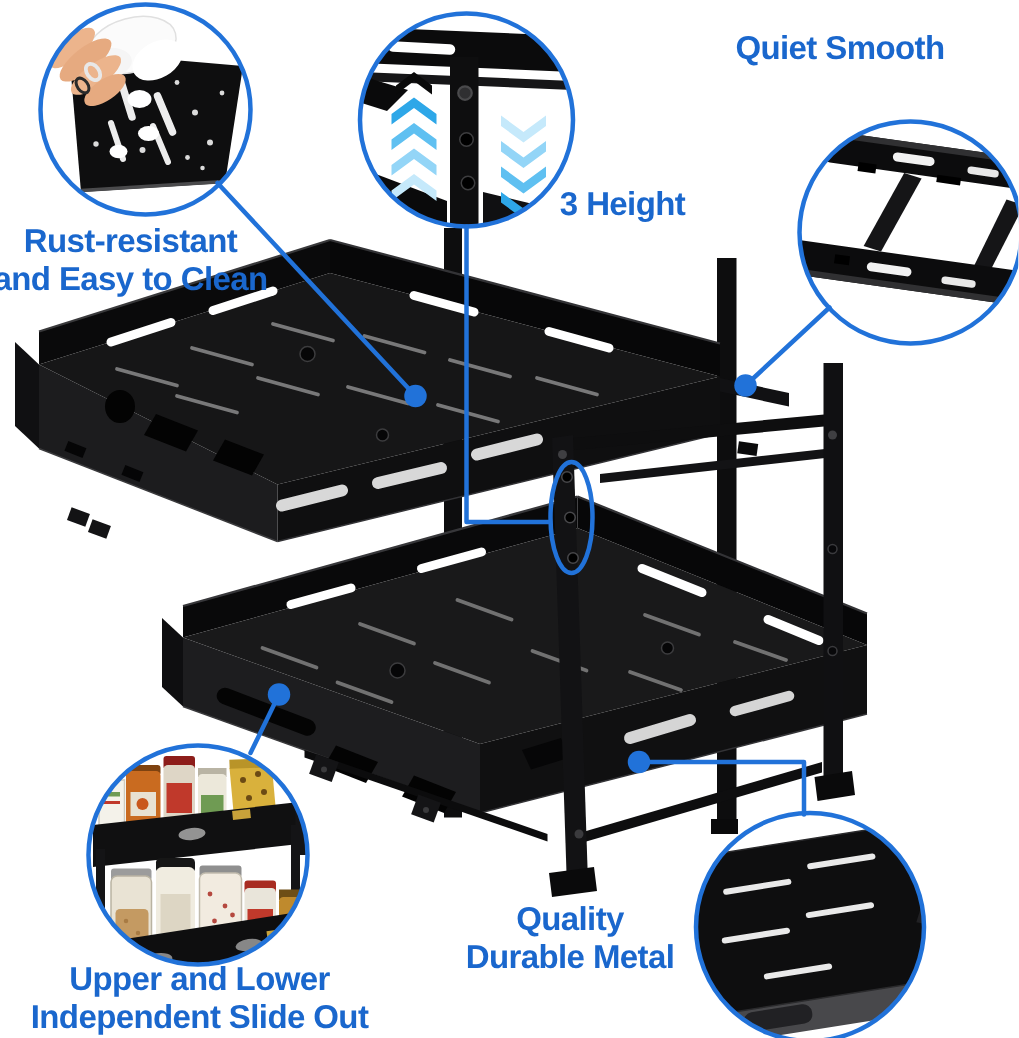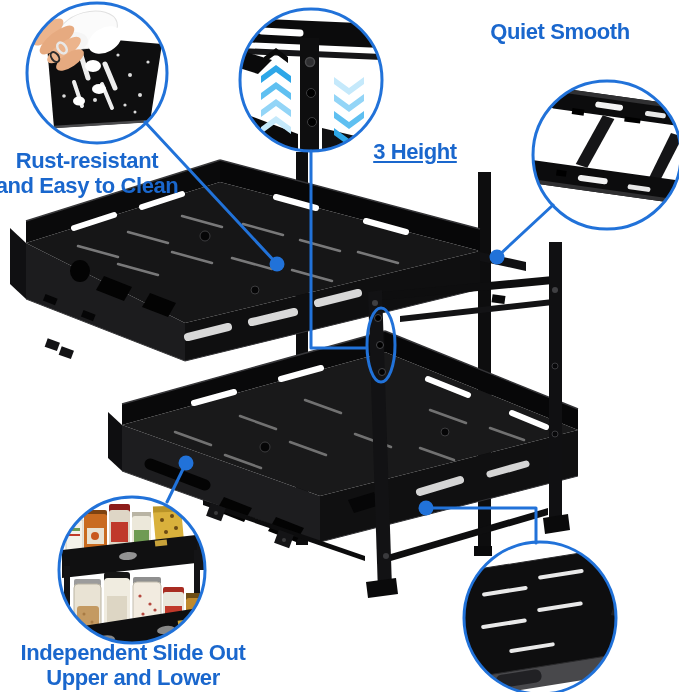--- a/index.html
+++ b/index.html
@@ -3,21 +3,21 @@
 <meta charset="utf-8">
 <style>
   html,body{margin:0;padding:0;background:#fff;}
   .stage{position:relative;width:679px;height:692px;background:#fff;overflow:hidden;
          font-family:"Liberation Sans", sans-serif;}
   .stage svg{position:absolute;left:0;top:0;}
   .callout-label{position:absolute;text-align:center;font-weight:bold;
                  font-size:22px;line-height:1.13;letter-spacing:-0.4px;color:#1a67cd;}
   .lbl-cleaning{left:-16px;top:149px;width:206px;}
   .lbl-sliding{left:448px;top:20px;width:224px;}
-  .lbl-height{left:318px;top:140px;width:194px;text-decoration:underline;}
+  .lbl-height{left:318px;top:124px;width:194px;}
   .lbl-slideout{left:8px;top:641px;width:250px;}
   .lbl-metal{left:281px;top:601px;width:198px;}
 </style>
 </head>
 <body>
 
 <div class="stage">
 <svg width="679" height="692" viewBox="0 0 679 692">
   <defs>
     <clipPath id="cp1">
@@ -352,16 +352,20 @@
     <div>Rust-resistant</div>
     <div>and Easy to Clean</div>
   </div>
   <div class="callout-label lbl-sliding">
     <div>Quiet Smooth</div>
   </div>
   <div class="callout-label lbl-height">
     <div>3 Height</div>
   </div>
   <div class="callout-label lbl-slideout">
+    <div>Upper and Lower</div>
     <div>Independent Slide Out</div>
-    <div>Upper and Lower</div>
+  </div>
+  <div class="callout-label lbl-metal">
+    <div>Quality</div>
+    <div>Durable Metal</div>
   </div>
 </div>
 
 </body></html>

